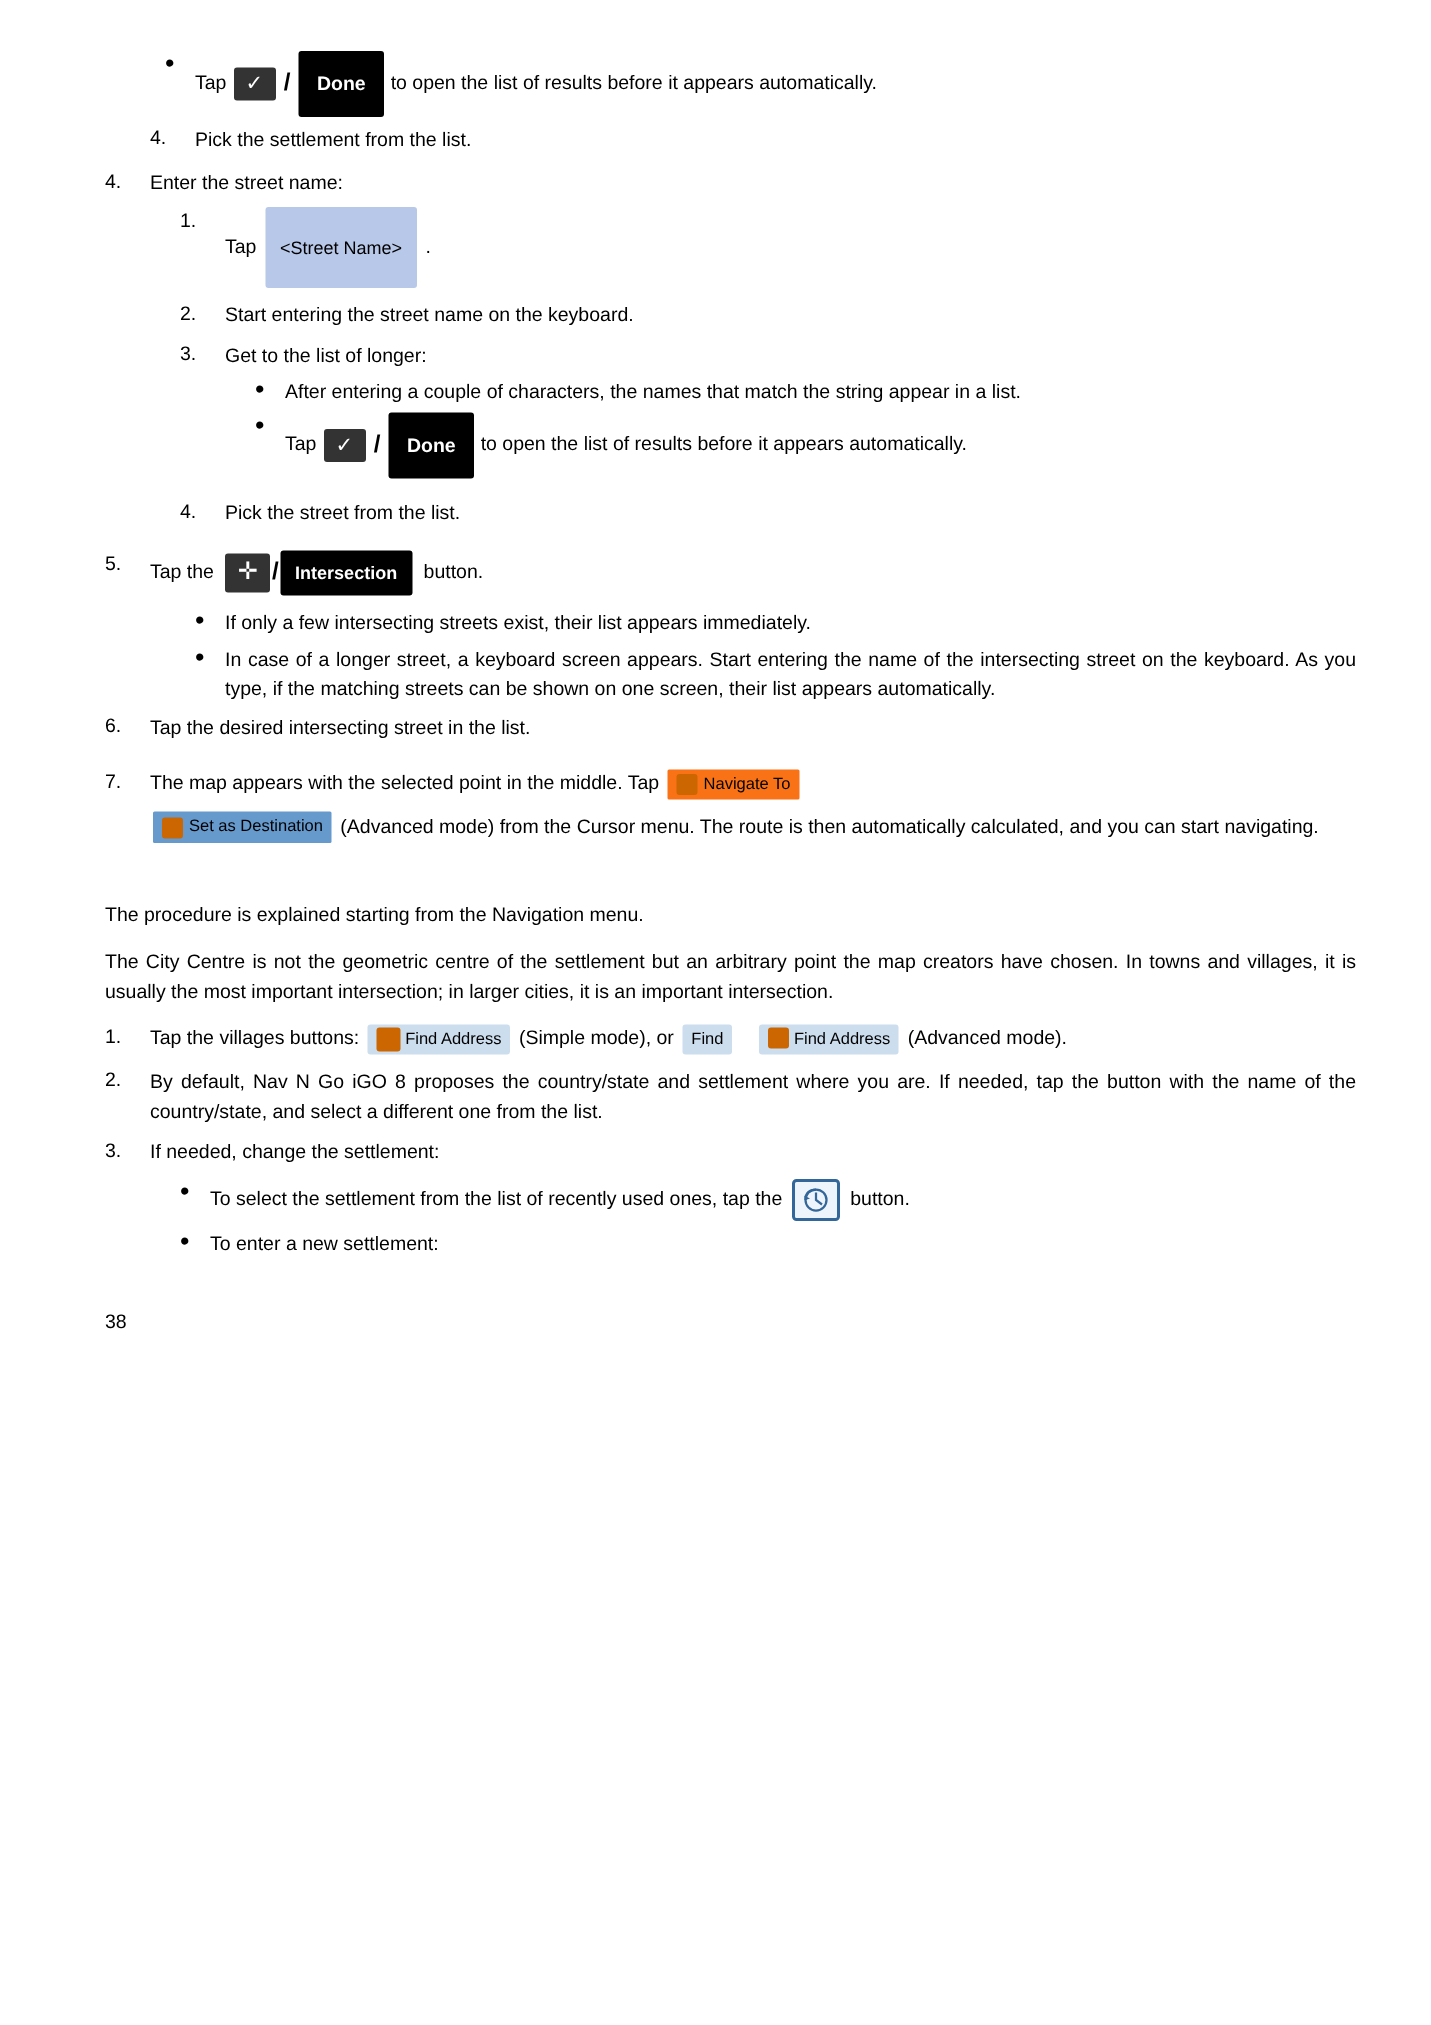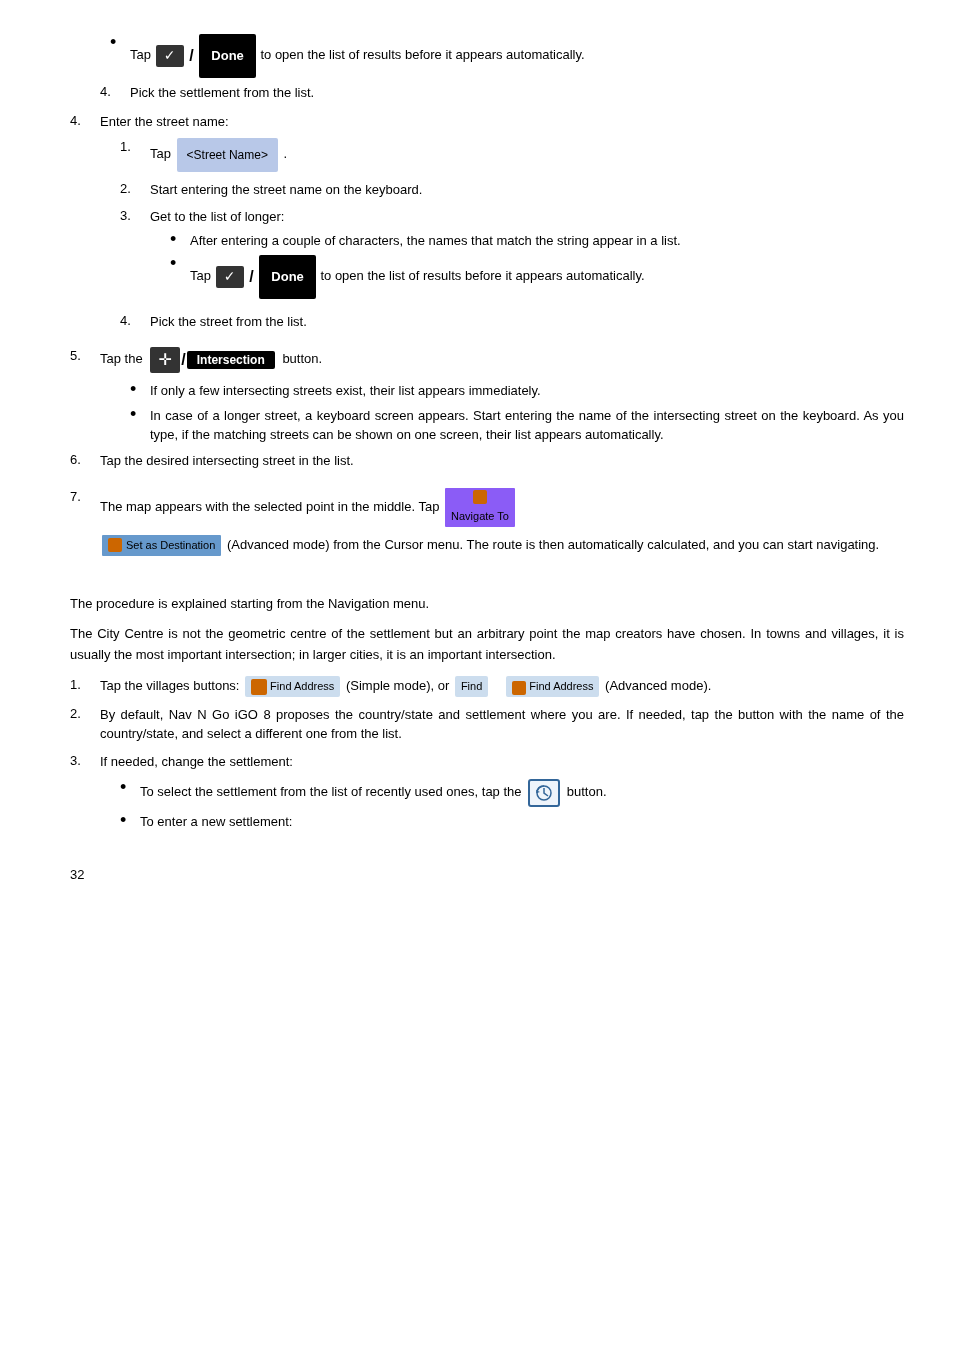--- a/index.html
+++ b/index.html
@@ -71,21 +71,21 @@
       vertical-align: middle;
       margin: 0 1px;
       border-radius: 2px;
     }
     .street-name-btn {
       display: inline-flex;
       align-items: center;
       background: #b8c8e8;
       color: #000;
       font-size: 12px;
-      padding: 8px 10px;
+      padding: 18px 10px;
       vertical-align: middle;
       margin: 0 2px;
       border-radius: 2px;
     }
     .intersection-icon-box {
       display: inline-flex;
       align-items: center;
       justify-content: center;
       background: #333;
       color: #fff;
@@ -96,52 +96,51 @@
       border-radius: 2px;
     }
     .intersection-label {
       display: inline-flex;
       align-items: center;
       background: #000;
       color: #fff;
       font-size: 12px;
       font-weight: bold;
       padding: 2px 10px;
-      height: 18px;
+      height: 30px;
       vertical-align: middle;
       border-radius: 2px;
     }
     .navigate-btn {
       display: inline-flex;
       align-items: center;
-      background: #8b5cf6;
+      background: #f97316;
       color: #000;
       font-size: 11px;
       padding: 2px 6px;
       vertical-align: middle;
       margin: 0 2px;
       border-radius: 1px;
       gap: 4px;
-      flex-direction: column;
     }
     .set-dest-btn {
       display: inline-flex;
       align-items: center;
       background: #6699cc;
       color: #000;
       font-size: 11px;
       padding: 2px 6px;
       vertical-align: middle;
       margin: 0 2px;
       border-radius: 1px;
       gap: 4px;
     }
     .find-address-btn {
       display: inline-flex;
-      align-items: flex-end;
+      align-items: flex-start;
       background: #ccddee;
       color: #000;
       font-size: 11px;
       padding: 2px 6px;
       vertical-align: middle;
       margin: 0 2px;
       border-radius: 2px;
       gap: 3px;
     }
     .info-para {
@@ -363,14 +362,14 @@
           <span class="bullet-dot">•</span>
           <span class="bullet-text">To enter a new settlement:</span>
         </div>
       </div>
     </div>
   </div>
 
 </div>
 
 <div class="page-footer">
-  <span>32</span>
+  <span>38</span>
 </div>
 
 </body></html>

